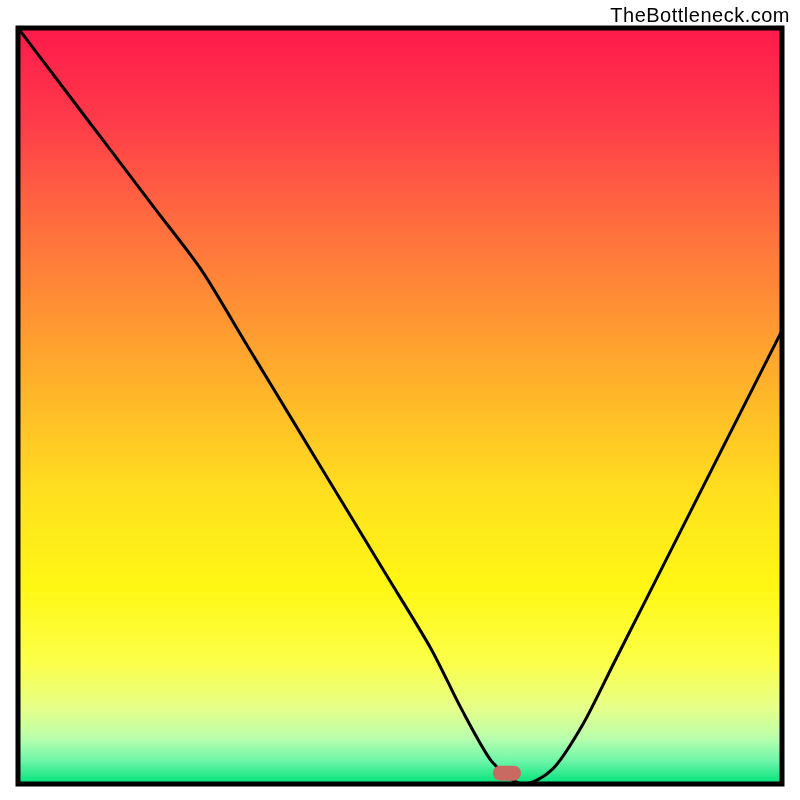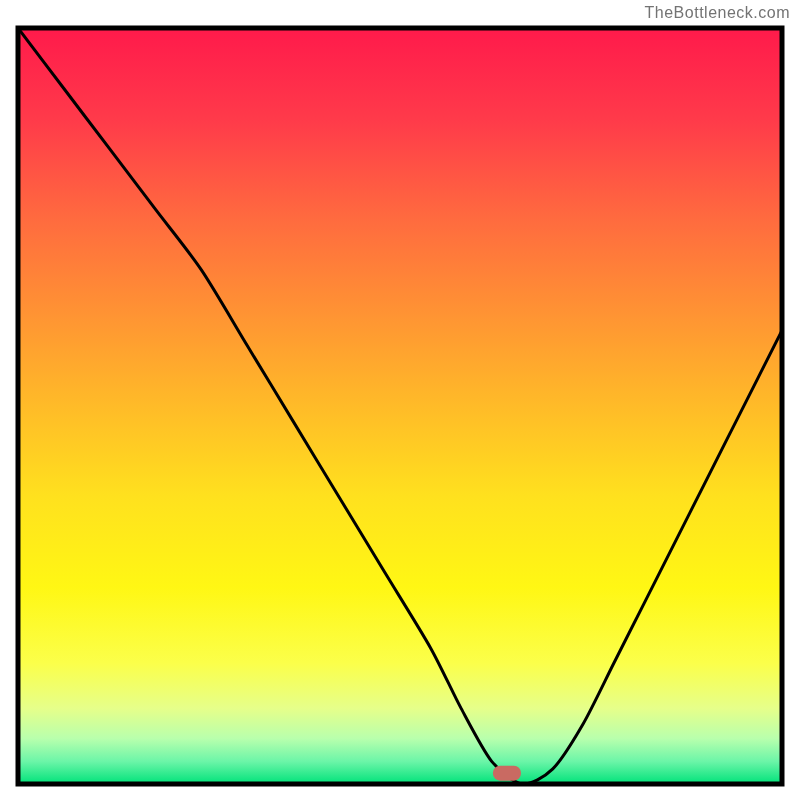--- a/index.html
+++ b/index.html
@@ -12,22 +12,22 @@
   }
   .stage {
     position: relative;
     width: 800px;
     height: 800px;
   }
   .watermark {
     position: absolute;
     top: 4px;
     right: 10px;
-    color: #737373;
-    font-size: 16px;
+    color: #000000;
+    font-size: 20px;
     font-weight: 500;
     letter-spacing: 0.5px;
     user-select: none;
   }
   svg.chart {
     position: absolute;
     left: 0;
     top: 0;
   }
 </style>

